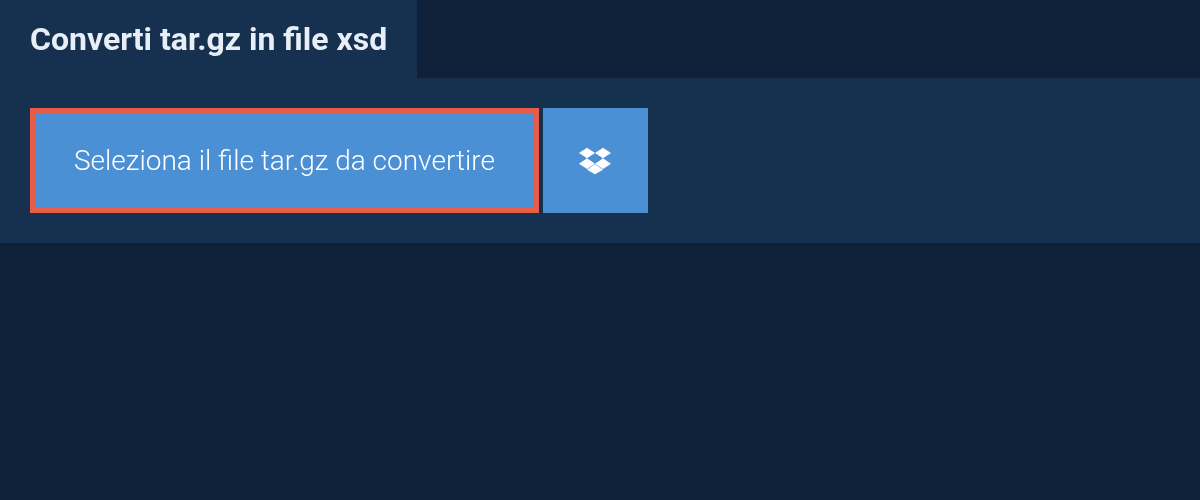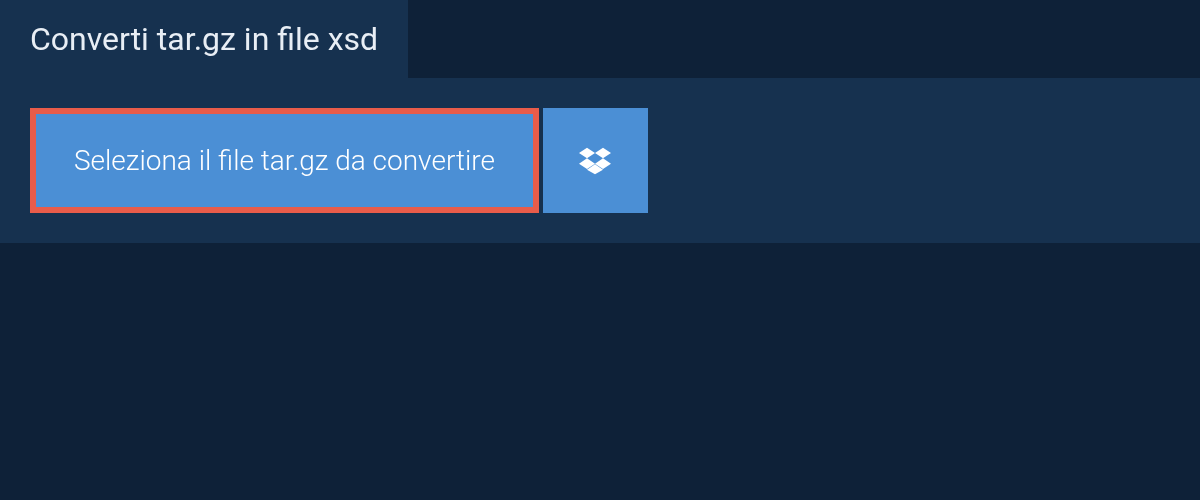--- a/index.html
+++ b/index.html
@@ -15,21 +15,21 @@
       overflow: hidden;
     }
     .tab-header {
       background: #16314f;
       display: inline-block;
       padding: 20px 30px;
     }
     .tab-title {
       color: #e8eef5;
       font-size: 32px;
-      font-weight: 400;
+      font-weight: 700;
     }
     .content-area {
       background: #16314f;
       padding: 30px;
       width: 100%;
     }
     .button-row {
       display: flex;
       gap: 4px;
     }

